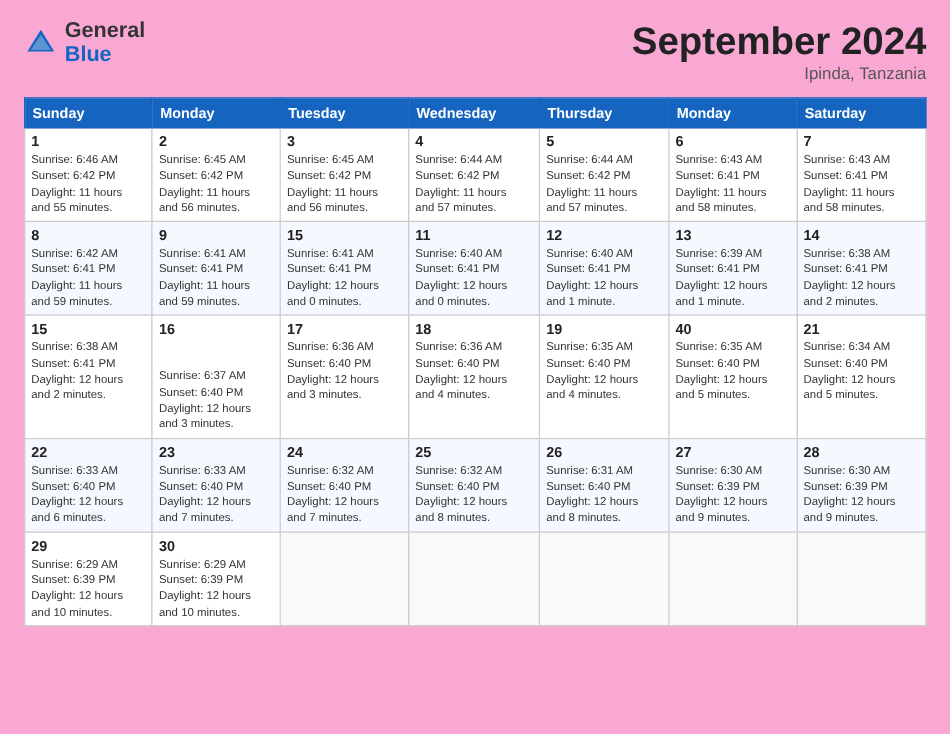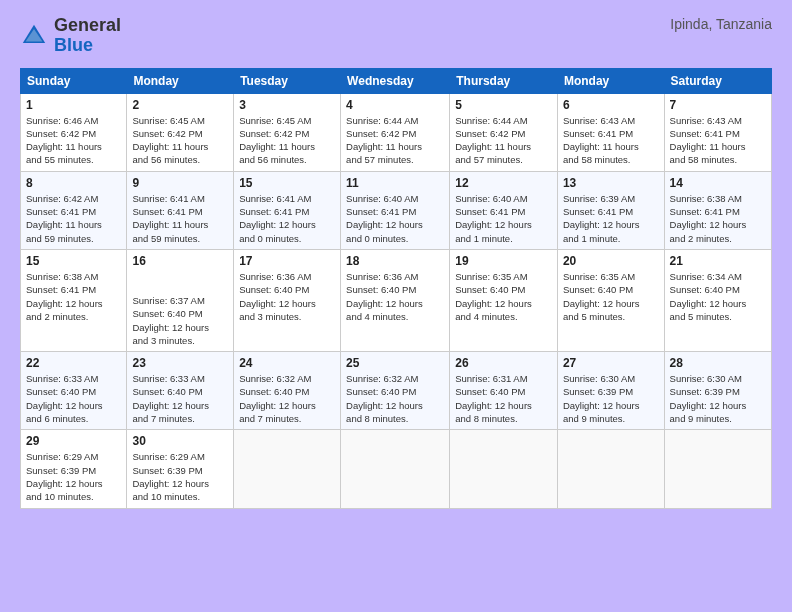--- a/index.html
+++ b/index.html
@@ -7,21 +7,21 @@
       font-family: Arial, sans-serif;
       background: #fff;
       width: 792px;
       height: 612px;
       overflow: hidden;
     }
     .page {
       width: 792px;
       min-height: 612px;
       padding: 16px 20px;
-      background: #c4b5fd;
+      background: #f9a8d4;
     }
     .header {
       display: flex;
       justify-content: space-between;
       align-items: flex-start;
       margin-bottom: 12px;
     }
     .logo {
       display: flex;
       align-items: center;
@@ -103,20 +103,21 @@
       <svg class="logo-icon" viewBox="0 0 40 40">
         <polygon points="20,4 36,30 4,30" fill="#1565c0"></polygon>
         <polygon points="20,10 32,28 8,28" fill="#fff" opacity="0.3"></polygon>
       </svg>
       <div class="logo-text">
         <span class="general">General</span><br>
         <span class="blue">Blue</span>
       </div>
     </div>
     <div class="title-block">
+      <div class="month-title">September 2024</div>
       <div class="location">Ipinda, Tanzania</div>
     </div>
   </div>
 
   <table class="calendar">
     <thead>
       <tr>
         <th>Sunday</th>
         <th>Monday</th>
         <th>Tuesday</th>
@@ -259,21 +260,21 @@
 and 4 minutes.</div>
           </td>
           <td>
             <span class="day-number">19</span>
             <div class="day-info" style="white-space: pre-line;">Sunrise: 6:35 AM
 Sunset: 6:40 PM
 Daylight: 12 hours
 and 4 minutes.</div>
           </td>
           <td>
-            <span class="day-number">20</span>
+            <span class="day-number">40</span>
             <div class="day-info" style="white-space: pre-line;">Sunrise: 6:35 AM
 Sunset: 6:40 PM
 Daylight: 12 hours
 and 5 minutes.</div>
           </td>
           <td>
             <span class="day-number">21</span>
             <div class="day-info" style="white-space: pre-line;">Sunrise: 6:34 AM
 Sunset: 6:40 PM
 Daylight: 12 hours

